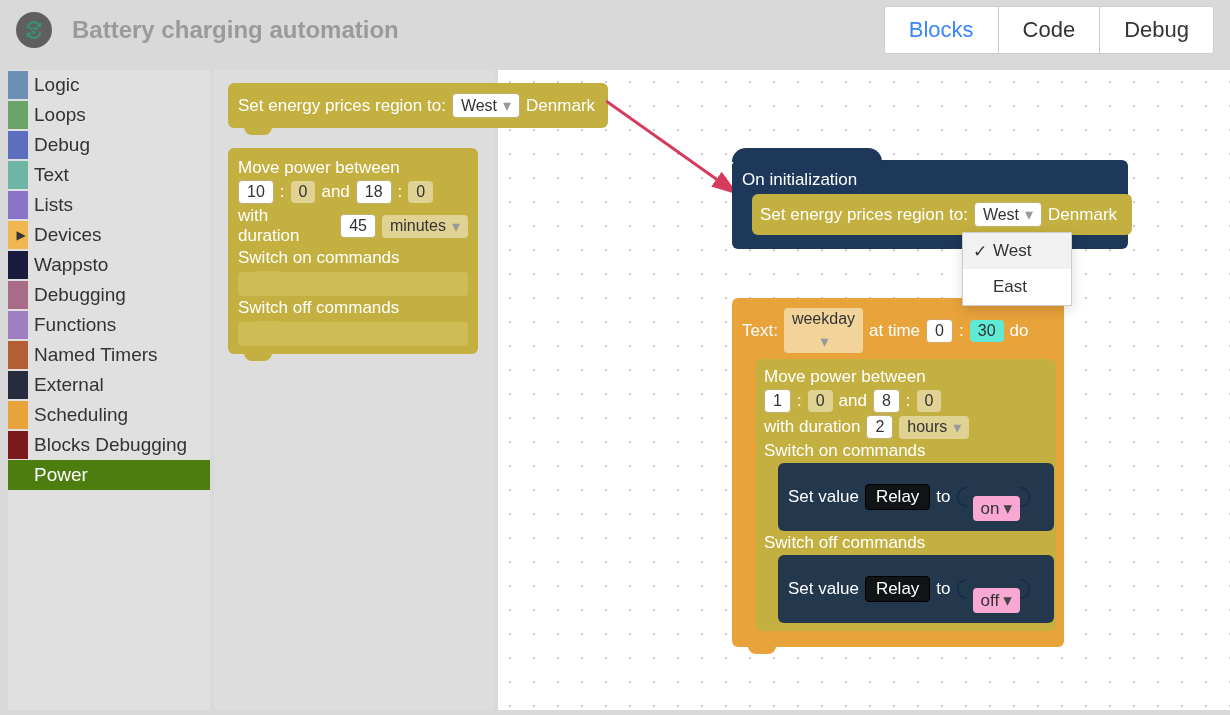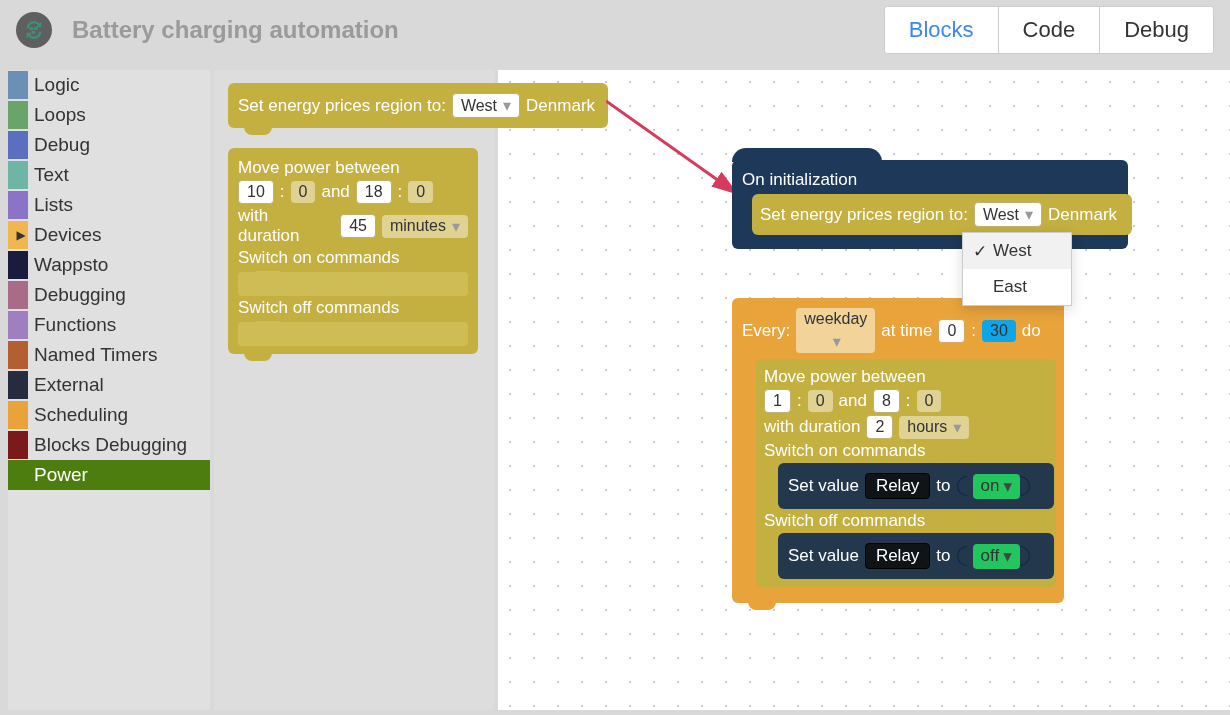--- a/index.html
+++ b/index.html
@@ -108,21 +108,21 @@
     display:inline-flex; align-items:center; gap:6px;
     background:#101417; border-radius:4px; padding:2px 10px; color:#fff;
     border:1px solid #000;
   }
   .small-paren {
     display:inline-block; width:10px; height:20px; border:1px solid #0f2842;
     border-right:none; border-radius:10px 0 0 10px;
   }
   .small-paren.r { border-left:none; border-right:1px solid #0f2842; border-radius:0 10px 10px 0; }
   .navy-drop {
-    background:#22c55e; color:#333; border-radius:4px; padding:2px 8px;
+    background:#f9a8d4; color:#333; border-radius:4px; padding:2px 8px;margin-top:23px;
   }
   .navy-drop .caret { color:#444; }
 
   
   .dropdown {
     position:absolute; background:#fff; border:1px solid #ccc; width:110px;
     box-shadow:0 4px 12px rgba(0,0,0,0.15); z-index: 50;
   }
   .dropdown .opt { padding:8px 10px 8px 30px; font-size:17px; color:#333; position:relative; }
   .dropdown .opt.sel { background:#f1f1f1; }
@@ -285,29 +285,29 @@
     <div style="height:6px;"></div>
   </div>
 
   <div class="dropdown" style="left:748px; top:162px;">
     <div class="opt sel">West</div>
     <div class="opt">East</div>
   </div>
 
   <div class="block blk-orange" style="left:518px; top:228px; width:332px; padding:8px 10px 8px 10px;">
     <div class="row">
-      <span>Every:</span>
+      <span>Text:</span>
       <span class="tag-box inline" style="background:#f2d49a;flex-direction:column;">
         <span>weekday</span>
           <span class="caret">▾</span>
       </span>
       <span>at time</span>
       <span class="input-box" style="border-color:#d8a861;">0</span>
       <span>:</span>
-      <span class="tag-box" style="background:#0ea5e9;">30</span>
+      <span class="tag-box" style="background:#5eead4;">30</span>
       <span>do</span>
     </div>
 
     <div class="block blk-olive" style="position:relative; left:14px; margin-top:6px; width:300px; padding:6px 8px 6px 8px;">
       <div class="row">
           <span>Move power between</span>
         </div>
       <div class="row">
         <span class="input-box">1</span>
         <span>:</span>

